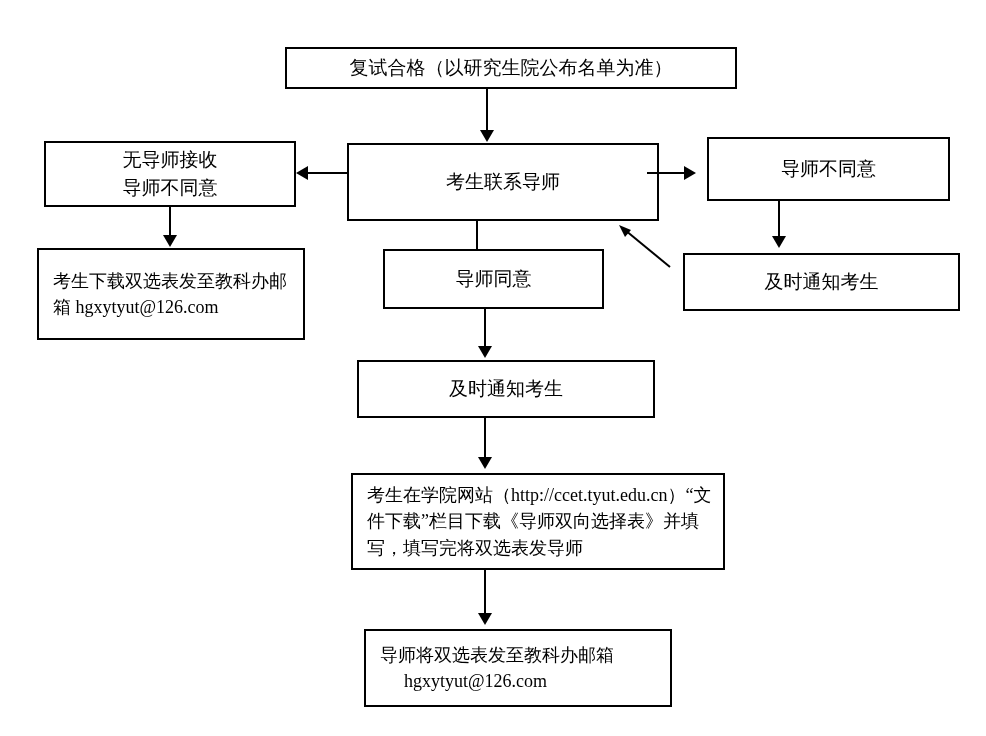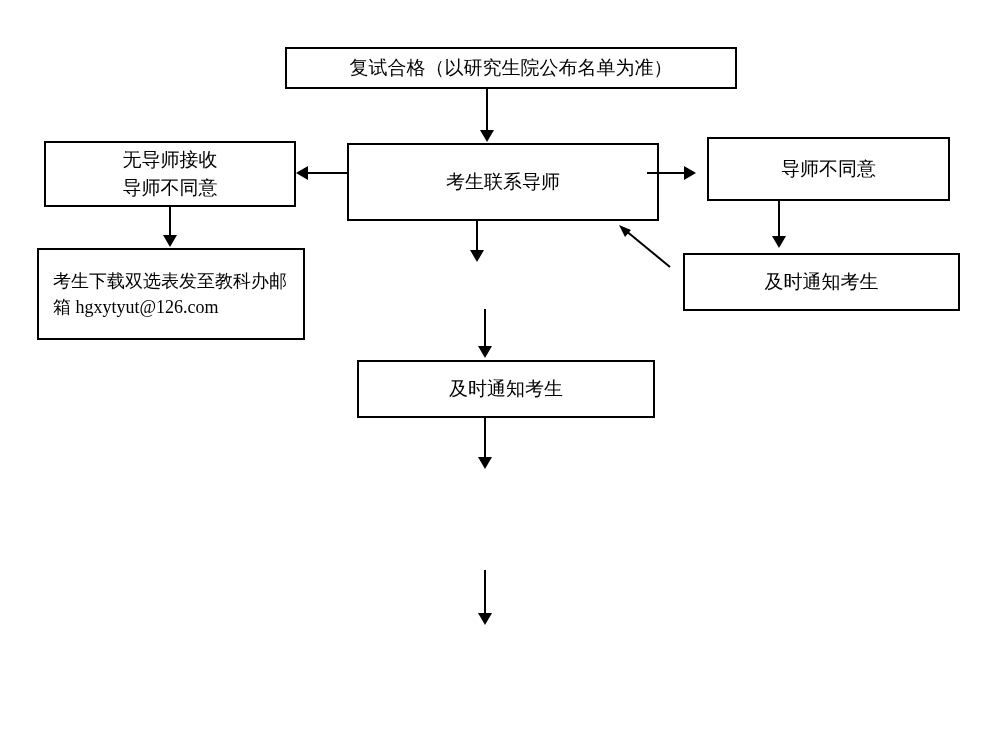--- a/index.html
+++ b/index.html
@@ -126,29 +126,39 @@
   </div>
 
   <svg class="diag" style="left:615px; top:222px; width:60px; height:50px;" viewBox="0 0 60 50">
     <line x1="55" y1="45" x2="10" y2="8" stroke="#000000" stroke-width="2"></line>
     <polygon points="4,3 16,8 10,15" fill="#000000"></polygon>
   </svg>
 
   <div class="vline" style="left:476px; top:221px; height:31px;"></div>
   <div class="arrow-down" style="left:470px; top:250px;"></div>
 
+  <div class="node center fs19" style="left:383px; top:249px; width:221px; height:60px;">
+    <span class="txt">导师同意</span>
+  </div>
 
   <div class="vline" style="left:484px; top:309px; height:39px;"></div>
   <div class="arrow-down" style="left:478px; top:346px;"></div>
 
   <div class="node center fs19" style="left:357px; top:360px; width:298px; height:58px;">
     <span class="txt">及时通知考生</span>
   </div>
 
   <div class="vline" style="left:484px; top:418px; height:41px;"></div>
   <div class="arrow-down" style="left:478px; top:457px;"></div>
 
+  <div class="node left-align fs18 pad-l" style="left:351px; top:473px; width:374px; height:97px;">
+    <span class="txt">考生在学院网站（http://ccet.tyut.edu.cn）“文件下载”栏目下载《导师双向选择表》并填写，填写完将双选表发导师</span>
+  </div>
 
   <div class="vline" style="left:484px; top:570px; height:45px;"></div>
   <div class="arrow-down" style="left:478px; top:613px;"></div>
 
+  <div class="node left-align fs18 pad-l" style="left:364px; top:629px; width:308px; height:78px;">
+    <span class="txt" style="padding-left:24px; text-indent:-24px;">导师将双选表发至教科办邮箱
+hgxytyut@126.com</span>
+  </div>
 
 </div>
 
 </body></html>

